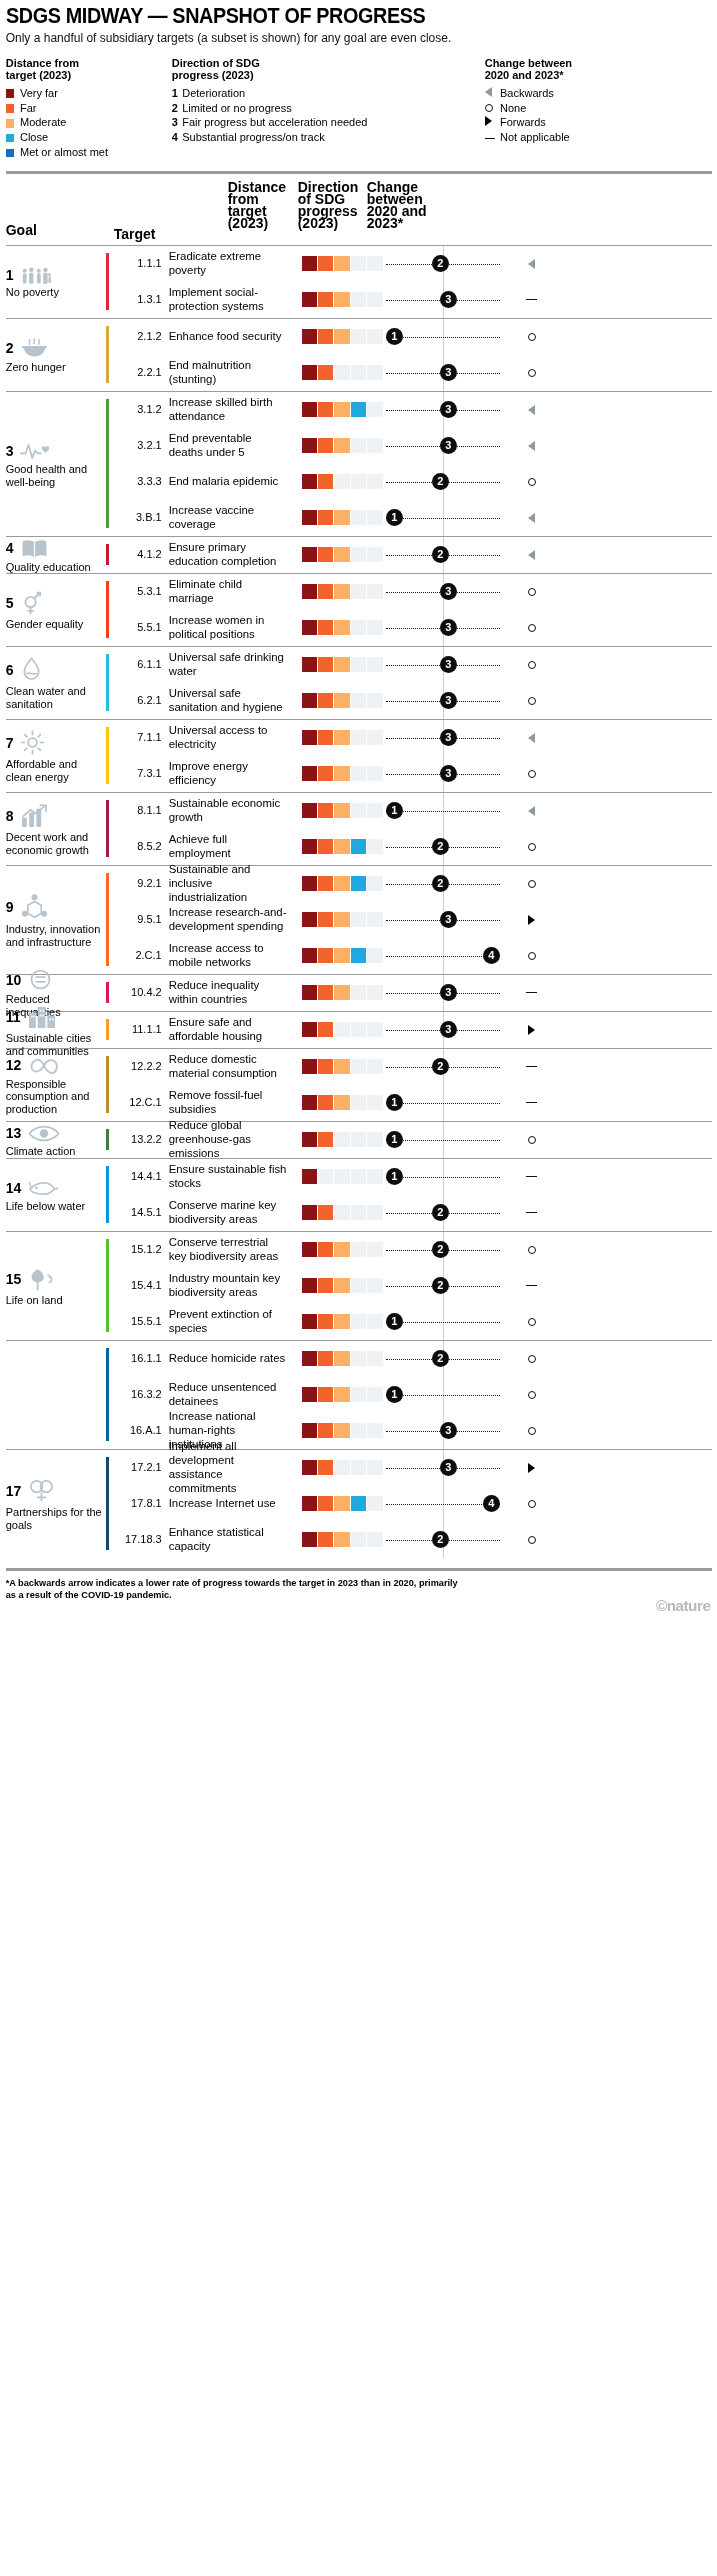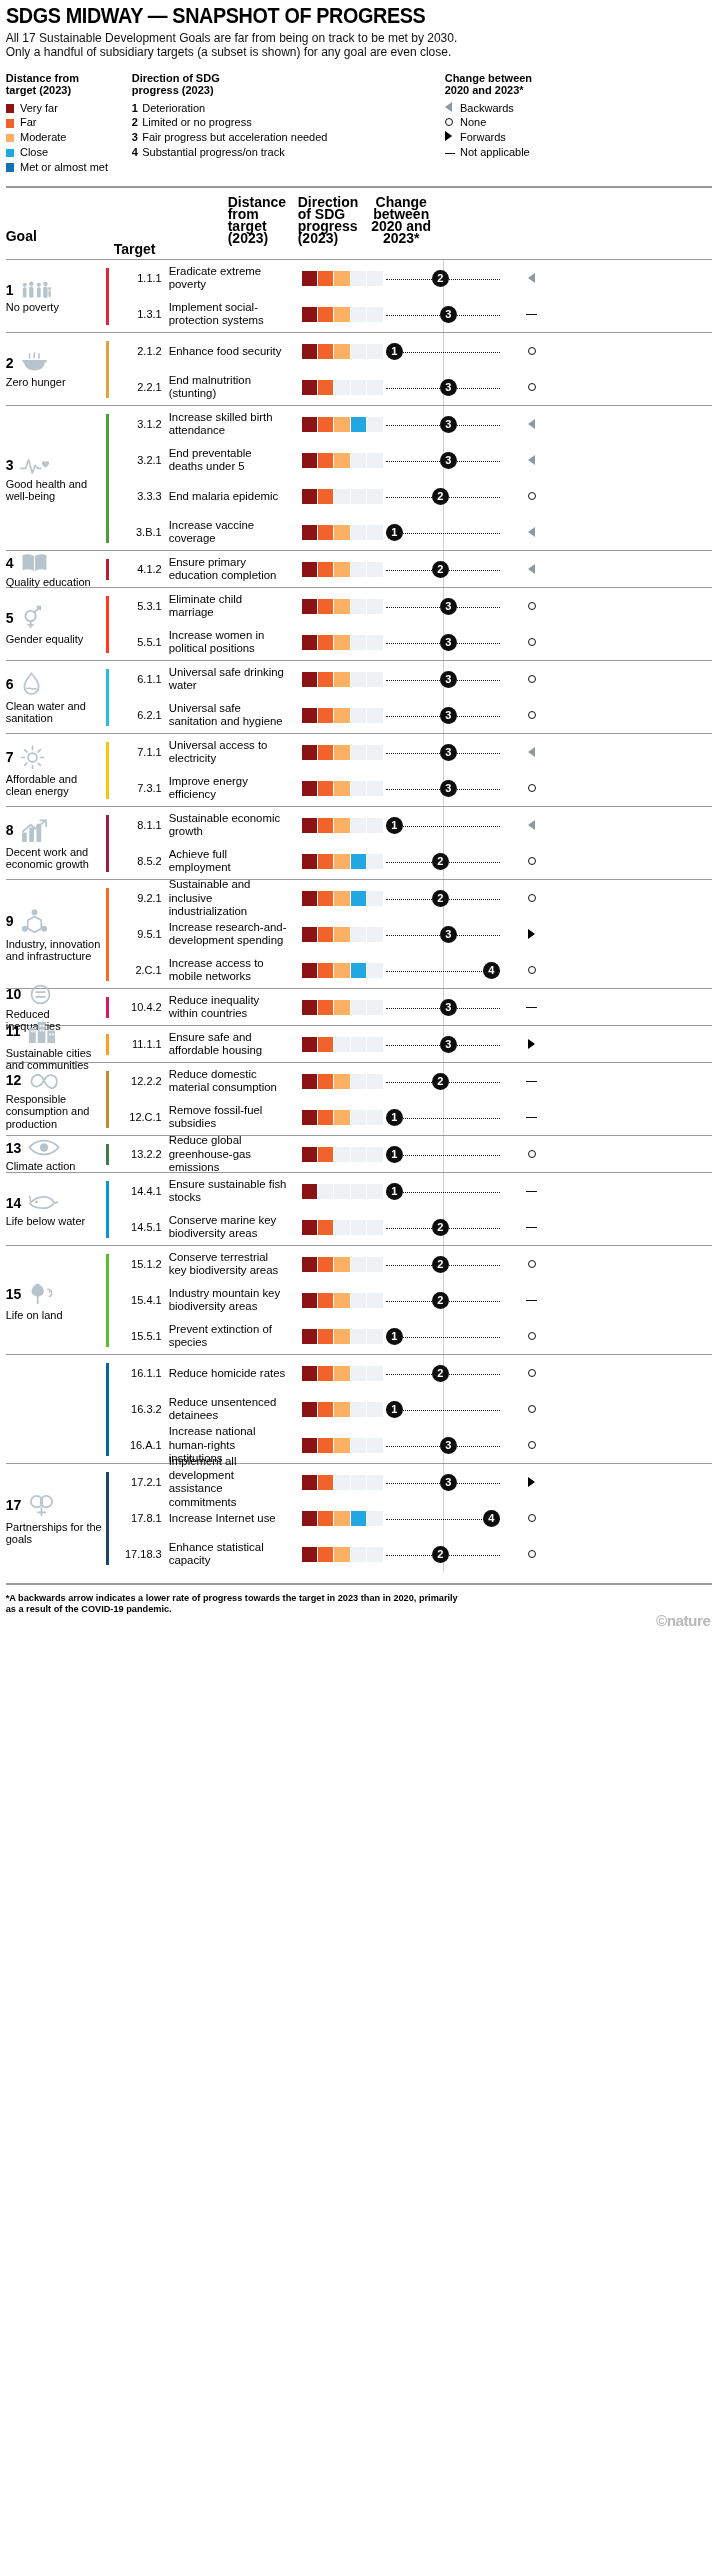--- a/index.html
+++ b/index.html
@@ -30,21 +30,21 @@
     color:#111;
   }
 
   
   .legend{
     display:flex;
     margin:11.5px 5.7px 0 5.7px;
   }
   .legcol{}
   .legcol.c1{width:126px;}
-  .legcol.c2{width:313px;}
+  .legcol.c2{width:313px;margin-left:40px;}
   .legcol.c3{width:auto;}
   .leghead{
     font-size:11px;
     font-weight:bold;
     line-height:12.6px;
     margin-bottom:4.8px;
   }
   .legrow{
     display:flex;
     align-items:center;
@@ -112,25 +112,25 @@
     position:relative;
     height:71px;
     margin:0 5.7px;
   }
   .ch{
     position:absolute;
     font-size:14px;
     font-weight:bold;
     line-height:12px;
   }
-  .ch.goal{left:0;bottom:17px;}
+  .ch.goal{left:0;bottom:9px;}
   .ch.target{left:108px;bottom:4.8px;}
   .ch.dist{left:222px;top:7.6px;width:59px;}
   .ch.dir{left:292px;top:7.6px;width:59px;}
-  .ch.chg{left:361px;top:7.6px;width:69px;text-align:center;}
+  .ch.chg{left:361px;top:7.6px;width:69px;}
 
   
   .goalblock{
     position:relative;
     margin:0 5.7px;
     border-bottom:1px solid #9a9a9a;
   }
   .goalblock:last-of-type{border-bottom:none;}
   .goalbar{
     position:absolute;
@@ -250,21 +250,20 @@
     letter-spacing:-0.5px;
   }
   .footwrap{position:relative;min-height:38px;}
 </style>
 </head>
 <body>
 
 <div class="page">
 
   <h1 class="title">SDGS MIDWAY — SNAPSHOT OF PROGRESS</h1>
-  <div class="standfirst">All 17 Sustainable Development Goals are far from being on track to be met by 2030.</div>
   <div class="standfirst">Only a handful of subsidiary targets (a subset is shown) for any goal are even close.</div>
 
   <div class="legend">
     <div class="legcol c1">
       <div class="leghead">
         <div>Distance from</div>
         <div>target (2023)</div>
       </div>
       <div id="legend-distance-items">
           <div class="legrow">

